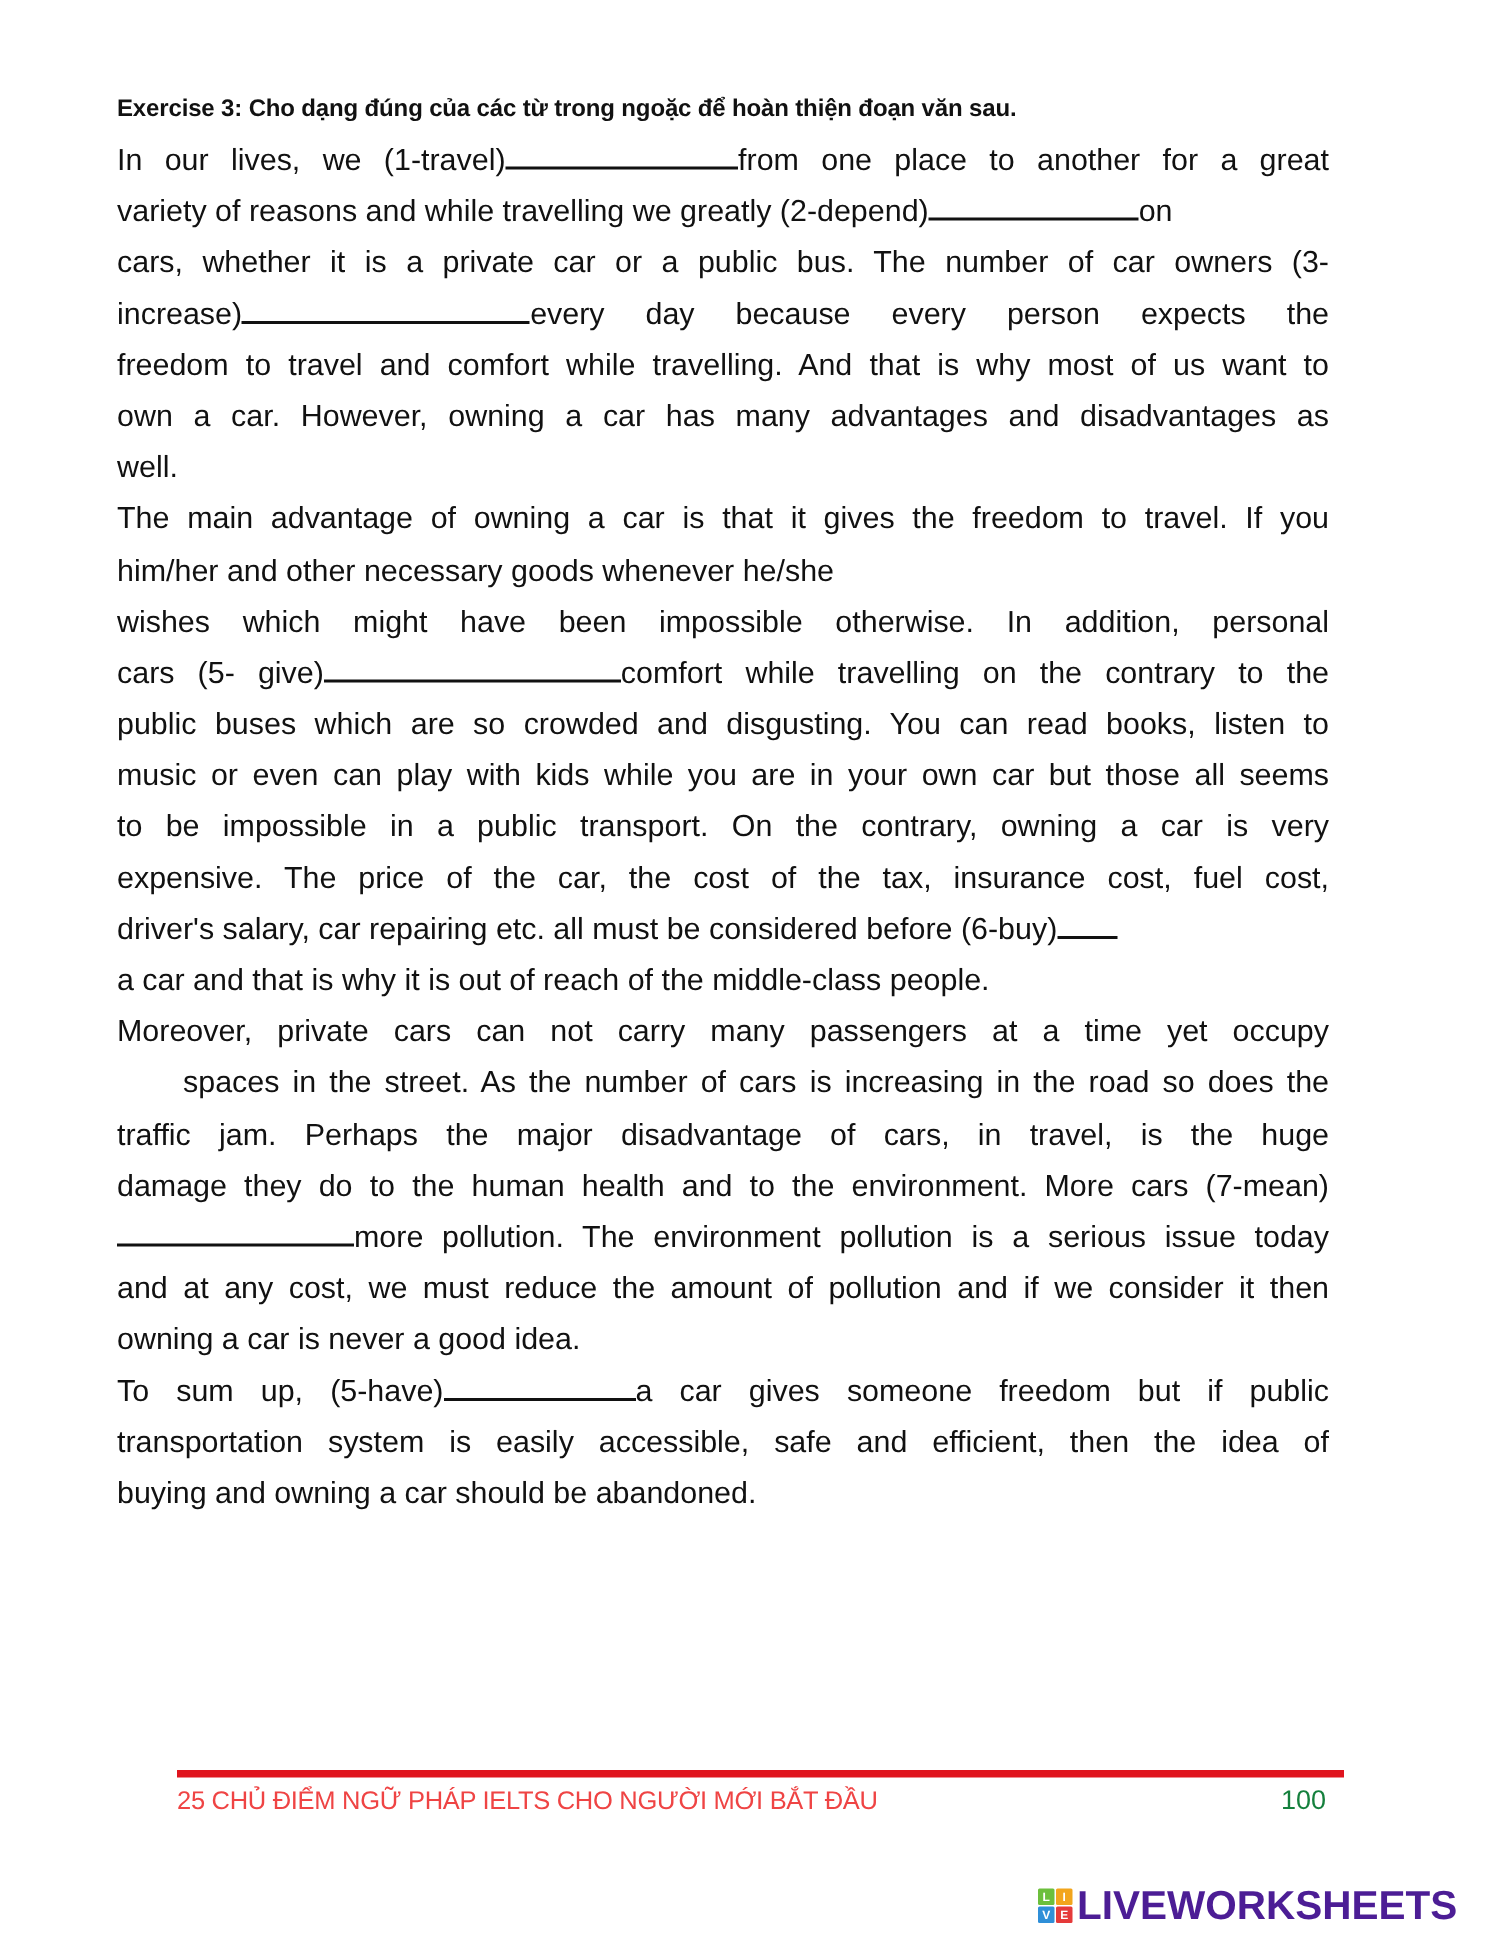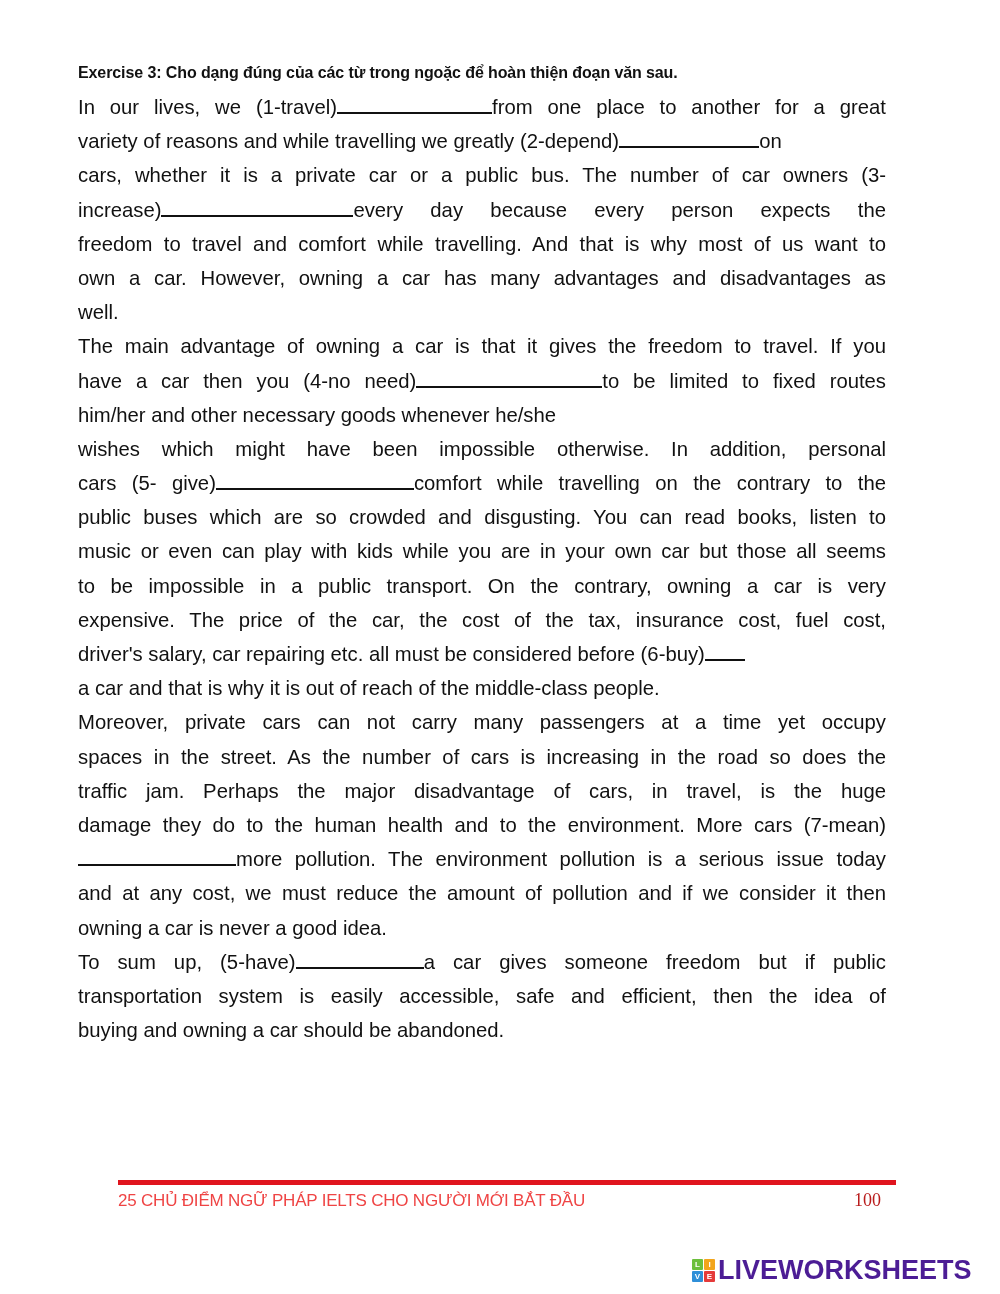--- a/index.html
+++ b/index.html
@@ -4,52 +4,51 @@
 <style>
   html, body { margin: 0; padding: 0; background: #ffffff; }
   body { width: 1000px; height: 1294px; position: relative; overflow: hidden; font-family: "Liberation Sans", sans-serif; color: #111; }
   .heading { position: absolute; left: 78px; top: 64px; font-size: 16px; font-weight: bold; letter-spacing: -0.1px; }
   .body-text { position: absolute; left: 78px; top: 90px; width: 808px; font-size: 20.3px; line-height: 34.2px; }
   .line { display: block; text-align: justify; text-align-last: justify; white-space: nowrap; height: 34.2px; }
   .line.left { text-align-last: left; }
   .blank { display: inline-block; border-bottom: 2px solid #111; height: 20px; vertical-align: baseline; }
   .footer-rule { position: absolute; left: 118px; top: 1180px; width: 778px; height: 5px; background: #e0141e; }
   .footer-title { position: absolute; left: 118px; top: 1191px; font-size: 17px; color: #ef4444; letter-spacing: -0.2px; }
-  .page-number { position: absolute; left: 854px; top: 1190px; font-family: Liberation Serif, serif; font-size: 18px; color: #b91c1c; }
+  .page-number { position: absolute; left: 854px; top: 1190px; font-family: Liberation Sans, sans-serif; font-size: 18px; color: #15803d; }
   .brand { position: absolute; left: 692px; top: 1255px; display: flex; align-items: center; }
   .logo-grid { display: grid; grid-template-columns: 11px 11px; grid-template-rows: 11px 11px; gap: 1px; margin-right: 3px; }
   .logo-grid div { color: #fff; font-size: 8px; font-weight: bold; display: flex; align-items: center; justify-content: center; border-radius: 1px; }
   .brand-name { font-family: "Liberation Sans", sans-serif; font-weight: bold; font-size: 27px; color: #1b3f80; letter-spacing: 0px; }
 </style>
 </head>
 <body>
 
 <div class="heading">Exercise 3: Cho dạng đúng của các từ trong ngoặc để hoàn thiện đoạn văn sau.</div>
 
 <div class="body-text" id="passage">
     <div class="line" style="white-space: normal;"><span>In our lives, we (1-travel)</span><span class="blank" style="width: 155px;"></span><span>from one place to another for a great</span></div>
     <div class="line left" style="white-space: normal;"><span>variety of reasons and while travelling we greatly (2-depend)</span><span class="blank" style="width: 140px;"></span><span>on</span></div>
     <div class="line" style="white-space: normal;"><span>cars, whether it is a private car or a public bus. The number of car owners (3-</span></div>
     <div class="line" style="white-space: normal;"><span>increase)</span><span class="blank" style="width: 192px;"></span><span>every day because every person expects the</span></div>
     <div class="line" style="white-space: normal;"><span>freedom to travel and comfort while travelling. And that is why most of us want to</span></div>
     <div class="line" style="white-space: normal;"><span>own a car. However, owning a car has many advantages and disadvantages as</span></div>
     <div class="line left" style="white-space: normal;"><span>well.</span></div>
     <div class="line" style="white-space: normal;"><span>The main advantage of owning a car is that it gives the freedom to travel. If you</span></div>
-    <div class="line" style="white-space: normal;"><span>have a car then you (4-no need)</span><span class="blank" style="width: 186px;"></span><span>to be limited to fixed routes</span></div>
     <div class="line left" style="white-space: normal;"><span>him/her and other necessary goods whenever he/she</span></div>
     <div class="line" style="white-space: normal;"><span>wishes which might have been impossible otherwise. In addition, personal</span></div>
     <div class="line" style="white-space: normal;"><span>cars (5- give)</span><span class="blank" style="width: 198px;"></span><span>comfort while travelling on the contrary to the</span></div>
     <div class="line" style="white-space: normal;"><span>public buses which are so crowded and disgusting. You can read books, listen to</span></div>
     <div class="line" style="white-space: normal;"><span>music or even can play with kids while you are in your own car but those all seems</span></div>
     <div class="line" style="white-space: normal;"><span>to be impossible in a public transport. On the contrary, owning a car is very</span></div>
     <div class="line" style="white-space: normal;"><span>expensive. The price of the car, the cost of the tax, insurance cost, fuel cost,</span></div>
     <div class="line left" style="white-space: normal;"><span>driver's salary, car repairing etc. all must be considered before (6-buy)</span><span class="blank" style="width: 40px;"></span></div>
     <div class="line left" style="white-space: normal;"><span>a car and that is why it is out of reach of the middle-class people.</span></div>
     <div class="line" style="white-space: normal;"><span>Moreover, private cars can not carry many passengers at a time yet occupy</span></div>
-    <div class="line" style="white-space: normal;"><span>spaces in the street. As the number of cars is increasing in the road so does the</span></div>
+    <div class="line" style="white-space: normal; margin-left: 44px;"><span>spaces in the street. As the number of cars is increasing in the road so does the</span></div>
     <div class="line" style="white-space: normal;"><span>traffic jam. Perhaps the major disadvantage of cars, in travel, is the huge</span></div>
     <div class="line" style="white-space: normal;"><span>damage they do to the human health and to the environment. More cars (7-mean)</span></div>
     <div class="line" style="white-space: normal;"><span class="blank" style="width: 158px;"></span><span>more pollution. The environment pollution is a serious issue today</span></div>
     <div class="line" style="white-space: normal;"><span>and at any cost, we must reduce the amount of pollution and if we consider it then</span></div>
     <div class="line left" style="white-space: normal;"><span>owning a car is never a good idea.</span></div>
     <div class="line" style="white-space: normal;"><span>To sum up, (5-have)</span><span class="blank" style="width: 128px;"></span><span>a car gives someone freedom but if public</span></div>
     <div class="line" style="white-space: normal;"><span>transportation system is easily accessible, safe and efficient, then the idea of</span></div>
     <div class="line left" style="white-space: normal;"><span>buying and owning a car should be abandoned.</span></div>
   </div>
 

